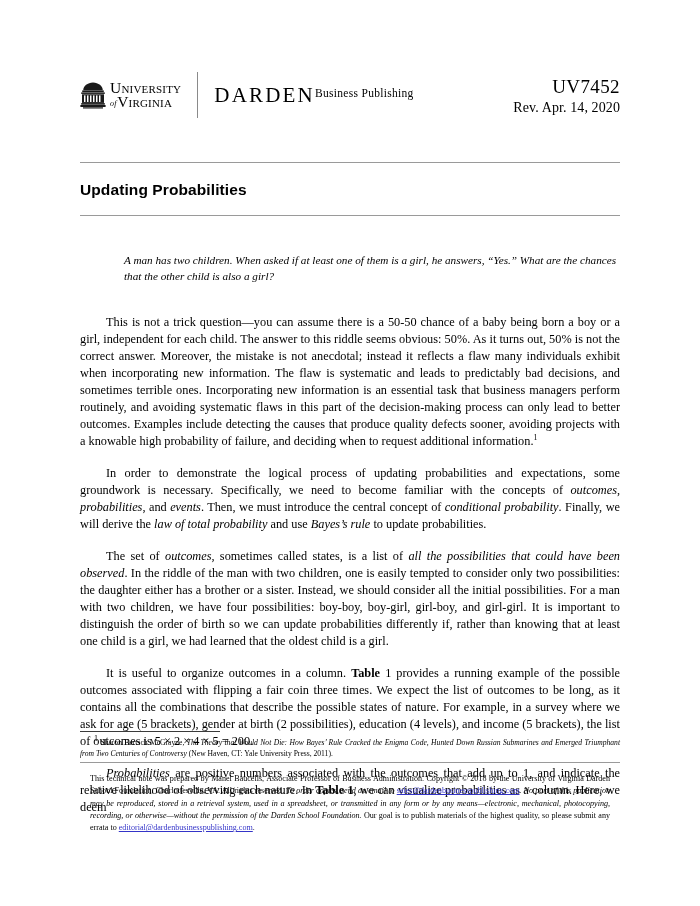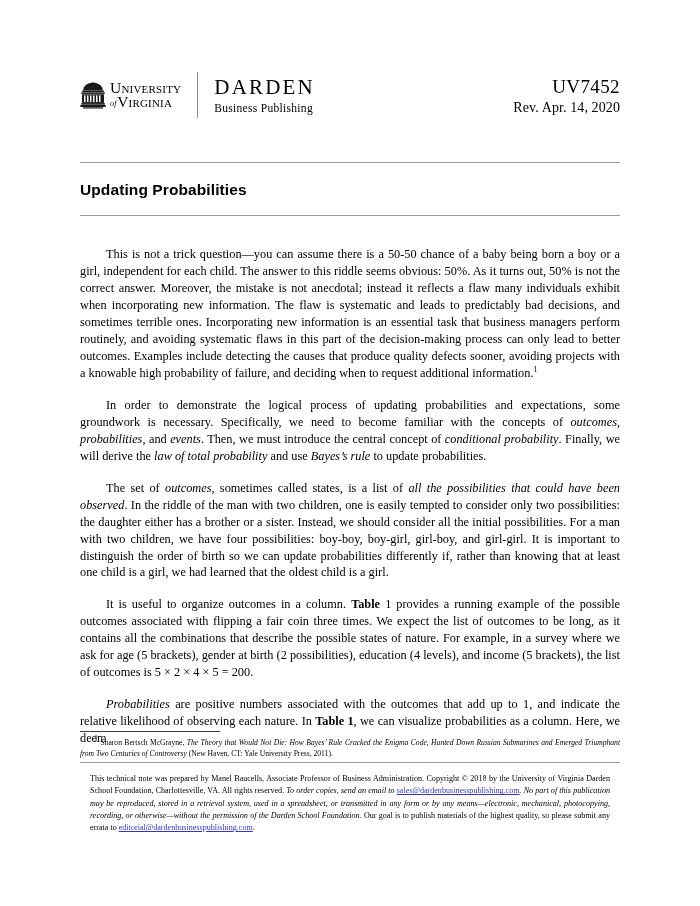--- a/index.html
+++ b/index.html
@@ -63,21 +63,20 @@
   }
   .brand-divider {
     width: 1px;
     height: 46px;
     background: #8a8a8a;
     margin: 0 16px;
     align-self: center;
   }
   .darden-lockup {
     display: flex;
-    flex-direction: column;
     justify-content: center;
   }
   .darden-name {
     font-size: 21px;
     letter-spacing: 2.2px;
     line-height: 1.05;
   }
   .darden-sub {
     font-size: 11.5px;
     letter-spacing: 0.3px;
@@ -225,20 +224,21 @@
     <div class="docid">
       <div class="num">UV7452</div>
       <div class="rev">Rev. Apr. 14, 2020</div>
     </div>
   </div>
 
   <hr class="rule rule-top">
   <h1 class="doc-title">Updating Probabilities</h1>
   <hr class="rule">
 
+  <p class="epigraph">A man has two children. When asked if at least one of them is a girl, he answers, “Yes.” What are the chances that the other child is also a girl?</p>
 
   <p class="body first"><span>This is not a trick question—you can assume there is a 50-50 chance of a baby being born a boy or a girl, independent for each child. The answer to this riddle seems obvious: 50%. As it turns out, 50% is not the correct answer. Moreover, the mistake is not anecdotal; instead it reflects a flaw many individuals exhibit when incorporating new information. The flaw is systematic and leads to predictably bad decisions, and sometimes terrible ones. Incorporating new information is an essential task that business managers perform routinely, and avoiding systematic flaws in this part of the decision-making process can only lead to better outcomes. Examples include detecting the causes that produce quality defects sooner, avoiding projects with a knowable high probability of failure, and deciding when to request additional information.</span><sup class="fn">1</sup></p>
 
   <p class="body"><span>In order to demonstrate the logical process of updating probabilities and expectations, some groundwork is necessary. Specifically, we need to become familiar with the concepts of </span><span class="it">outcomes</span><span>, </span><span class="it">probabilities</span><span>, and </span><span class="it">events</span><span>. Then, we must introduce the central concept of </span><span class="it">conditional probability</span><span>. Finally, we will derive the </span><span class="it">law of total probability</span><span> and use </span><span class="it">Bayes’s rule</span><span> to update probabilities.</span></p>
 
   <p class="body"><span>The set of </span><span class="it">outcomes</span><span>, sometimes called states, is a list of </span><span class="it">all the possibilities that could have been observed</span><span>. In the riddle of the man with two children, one is easily tempted to consider only two possibilities: the daughter either has a brother or a sister. Instead, we should consider all the initial possibilities. For a man with two children, we have four possibilities: boy-boy, boy-girl, girl-boy, and girl-girl. It is important to distinguish the order of birth so we can update probabilities differently if, rather than knowing that at least one child is a girl, we had learned that the oldest child is a girl.</span></p>
 
   <p class="body"><span>It is useful to organize outcomes in a column. </span><span class="bd">Table</span><span> 1 provides a running example of the possible outcomes associated with flipping a fair coin three times. We expect the list of outcomes to be long, as it contains all the combinations that describe the possible states of nature. For example, in a survey where we ask for age (5 brackets), gender at birth (2 possibilities), education (4 levels), and income (5 brackets), the list of outcomes is 5 × 2 × 4 × 5 = 200.</span></p>
 
   <p class="body"><span class="it">Probabilities</span><span> are positive numbers associated with the outcomes that add up to 1, and indicate the relative likelihood of observing each nature. In </span><span class="bd">Table 1</span><span>, we can visualize probabilities as a column. Here, we deem</span></p>

